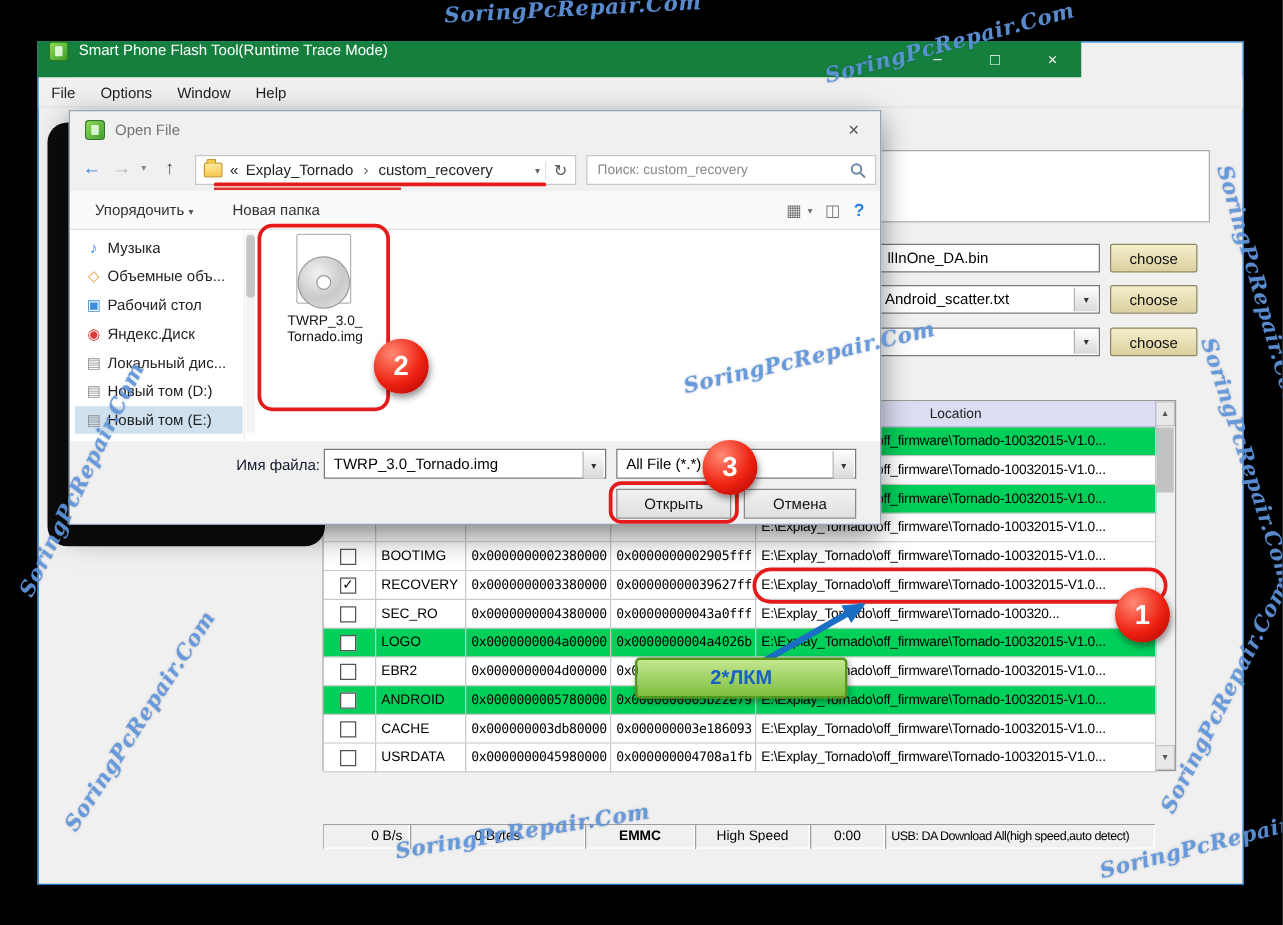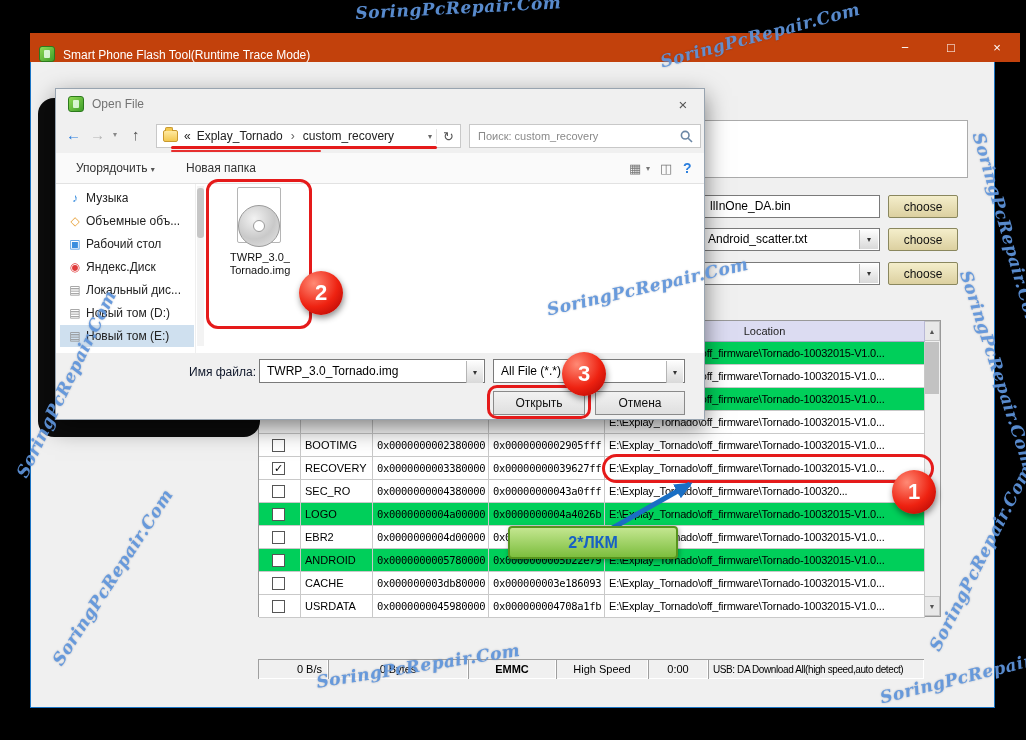--- a/index.html
+++ b/index.html
@@ -1,21 +1,21 @@
 <!DOCTYPE html>
 <html><head>
 <meta charset="utf-8">
 <style>
   *{margin:0;padding:0;box-sizing:border-box}
   html,body{width:1026px;height:740px;background:#000;font-family:"Liberation Sans",sans-serif;overflow:hidden}
   .page{position:relative;width:1026px;height:740px;background:#000;overflow:hidden}
 
   
   .win-bg{position:absolute;left:30px;top:33px;width:965px;height:675px;background:#f0f0f0;border:1px solid #1b74c4;z-index:1}
-  .titlebar{position:absolute;left:30px;top:33px;width:990px;height:29px;background:#c2410c;display:flex;align-items:flex-end;z-index:2}
+  .titlebar{position:absolute;left:30px;top:33px;width:835px;height:29px;background:#15803d;display:flex;align-items:flex-start;z-index:2}
   .app-icon{width:16px;height:16px;margin-left:9px;border-radius:3px;background:linear-gradient(135deg,#8fdb55,#3f9e2a);border:1px solid #2c7a1d;position:relative;flex:0 0 16px}
   .app-icon::after{content:'';position:absolute;left:4px;top:3px;width:6px;height:8px;background:#eaffea;border-radius:1px;opacity:.85}
   .title-text{color:#fff;font-size:12px;margin-left:8px;white-space:nowrap}
   .tb-btns{margin-left:auto;display:flex;height:100%}
   .tb-btn{width:46px;height:100%;display:flex;align-items:center;justify-content:center;color:#fff;font-size:13px}
   .menubar{position:absolute;left:31px;top:62px;width:963px;height:24px;background:#f0f0f0;display:flex;align-items:center;z-index:2;border-bottom:1px solid #e2e2e2}
   .menu-item{padding:3px 10px;font-size:12px;color:#222}
 
   
   .groupbox{position:absolute;left:648px;top:120px;width:320px;height:58px;background:#fff;border:1px solid #ababab;z-index:2}
@@ -122,20 +122,26 @@
   <div class="titlebar">
     <span class="app-icon"></span>
     <span class="title-text">Smart Phone Flash Tool(Runtime Trace Mode)</span>
     <div class="tb-btns">
       <div class="tb-btn">−</div>
       <div class="tb-btn">□</div>
       <div class="tb-btn">×</div>
     </div>
   </div>
 
+  <div class="menubar">
+      <div class="menu-item">File</div>
+      <div class="menu-item">Options</div>
+      <div class="menu-item">Window</div>
+      <div class="menu-item">Help</div>
+    </div>
 
   <div class="groupbox"></div>
 
   <div class="field" style="left:610px;top:195px;width:270px;height:23px"></div>
   <span class="field-text" style="left:710px;top:199px">llInOne_DA.bin</span>
   <div class="choose-btn" style="left:888px;top:195px">choose</div>
 
   <div class="field" style="left:610px;top:228px;width:270px;height:23px">
     <div class="combo-arrow">▾</div>
   </div>

